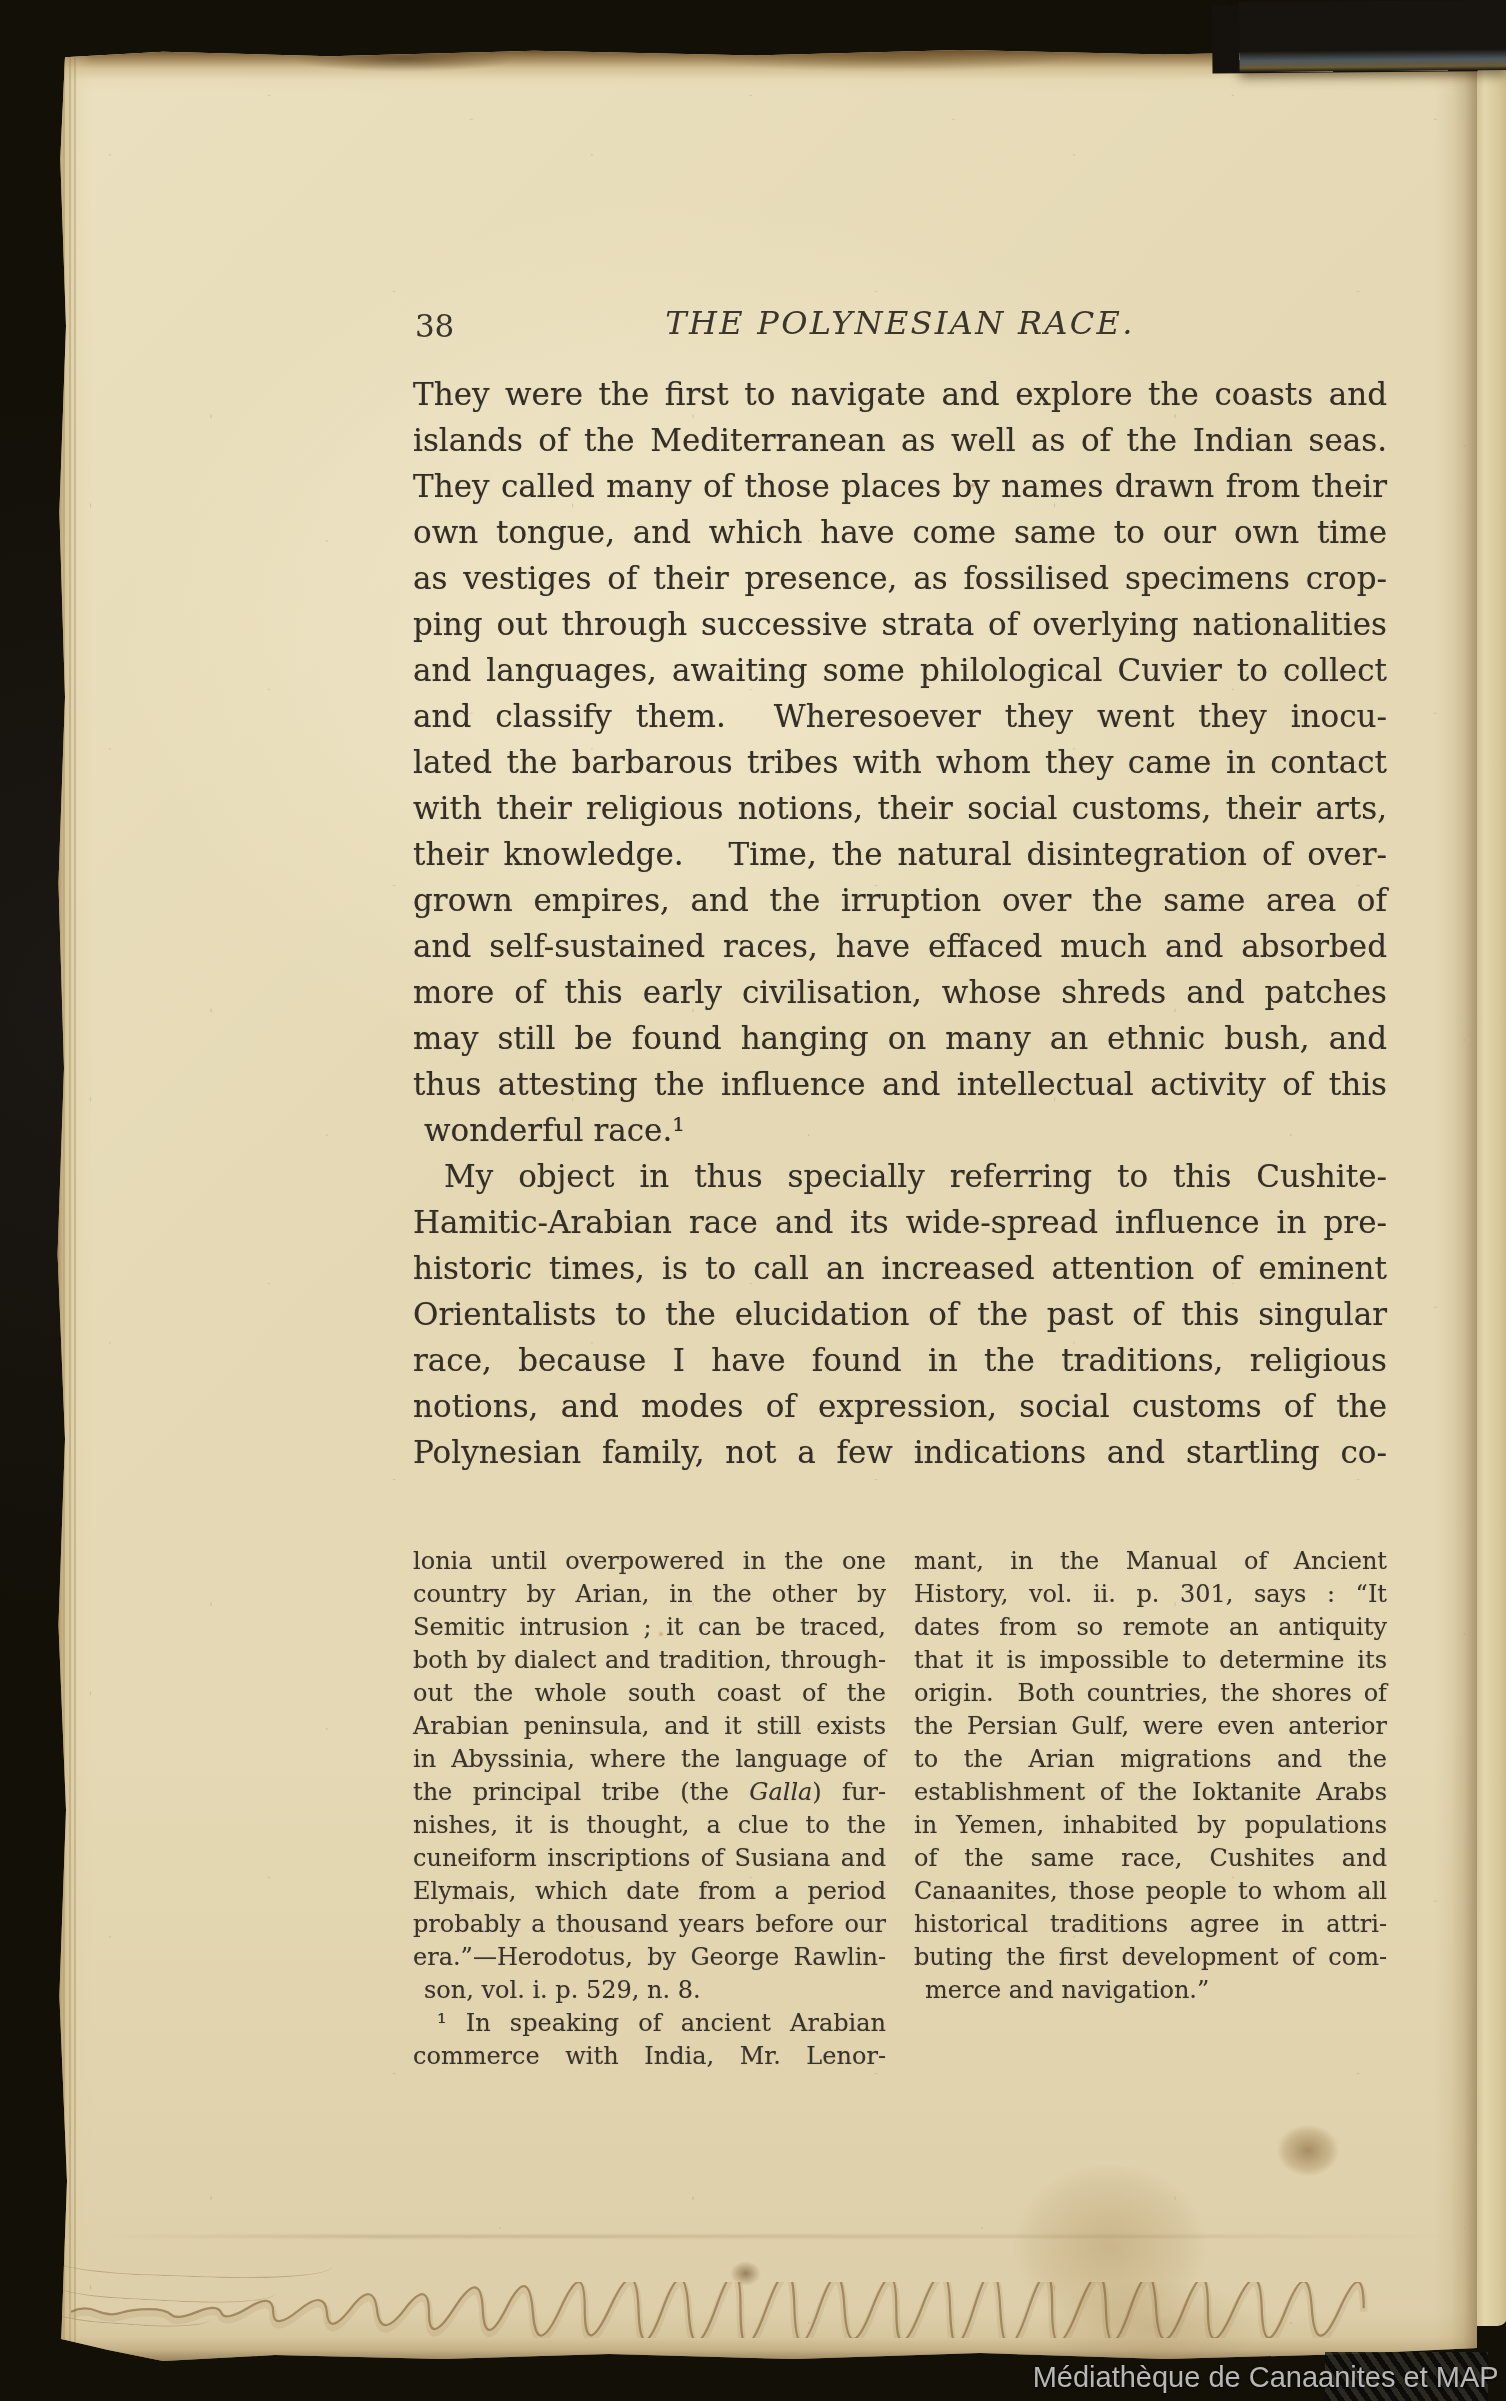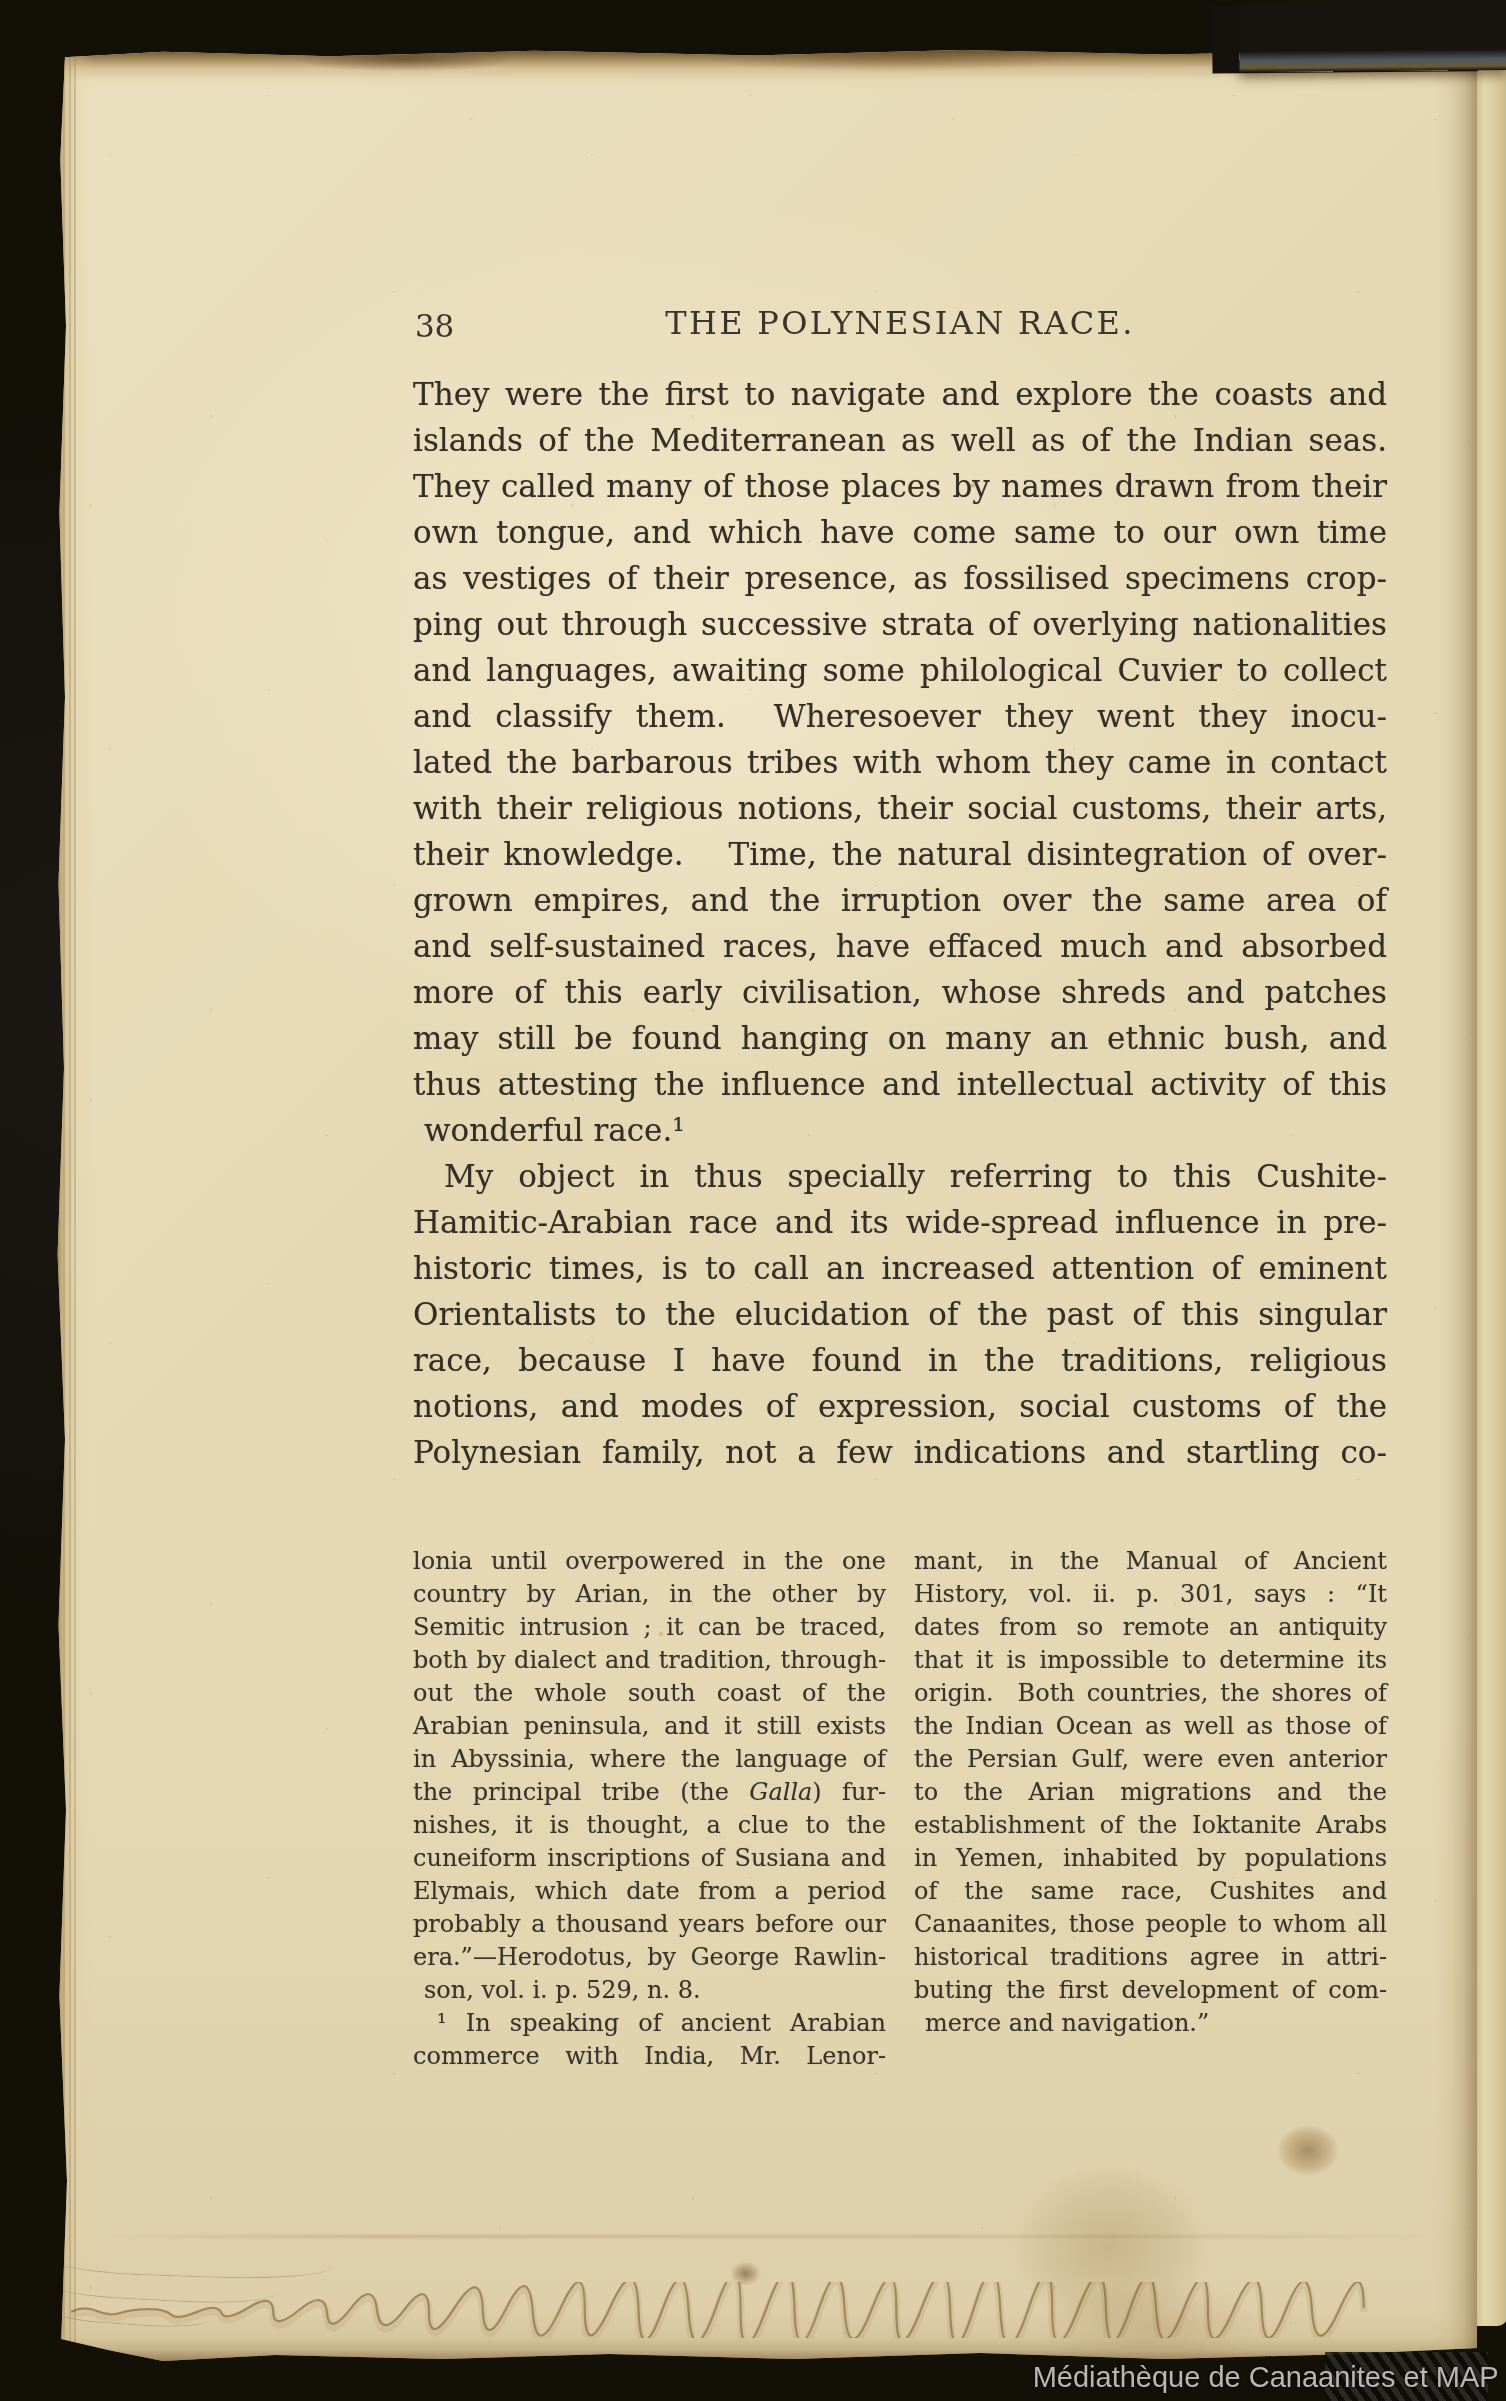--- a/index.html
+++ b/index.html
@@ -44,21 +44,21 @@
       linear-gradient(90deg, rgba(90,66,34,.9) 0, rgba(158,128,78,.8) 5.6px, rgba(199,176,126,.55) 13px, rgba(222,205,160,.3) 24px, rgba(222,205,160,0) 41px),
       repeating-linear-gradient(90deg, rgba(110,82,44,.32) 0 1.9px, rgba(0,0,0,0) 1.9px 5.6px);
     background-size:41px 100%,24px 100%;background-repeat:no-repeat,no-repeat;}
   .edge-bottom{position:absolute;left:0;bottom:0;width:100%;height:50px;pointer-events:none;
     background:linear-gradient(0deg, rgba(108,82,44,.6) 0, rgba(150,122,74,.35) 11px, rgba(190,165,115,.2) 24px, rgba(0,0,0,0) 50px);}
   .gutter{position:absolute;right:0;top:0;width:43px;height:100%;pointer-events:none;
     background:linear-gradient(270deg, rgba(122,96,55,.55) 0, rgba(160,135,88,.35) 13px, rgba(190,168,120,.2) 26px, rgba(0,0,0,0) 43px);}
   
   .header{position:absolute;left:361px;top:256px;width:974px;height:43px;color:#3b352c;}
   .page-number{position:absolute;left:1.9px;top:3.7px;font-size:31px;}
-  .running-title{display:block;text-align:center;font-size:32px;letter-spacing:2.3px;}
+  .running-title{display:block;text-align:center;font-style:italic;font-size:32px;letter-spacing:2.3px;}
   .body-text{position:absolute;left:361px;top:323px;width:974px;font-size:31px;line-height:46px;
     color:#342e26;text-shadow:0 0 0.9px rgba(52,46,38,.35);}
   .para2{margin-top:0;}
   .footnotes{position:absolute;left:361px;top:1497px;width:974px;display:flex;gap:28px;
     font-size:24px;line-height:33px;color:#39332c;text-shadow:0 0 0.9px rgba(52,46,38,.3);}
   .fncol{flex:1 1 0;min-width:0;}
   .line{text-align:justify;text-align-last:justify;white-space:pre-wrap;}
   .line.short{text-align-last:left;margin-left:11px;}
   
   .crease{position:absolute;left:56px;top:2187px;width:1336px;height:2.8px;filter:blur(0.9px);
@@ -179,21 +179,20 @@
           <div class="line short">son, vol. i. p. 529, n. 8.</div>
           <div class="line">  ¹ In speaking of ancient Arabian</div>
           <div class="line">commerce with India, Mr. Lenor-</div>
         </div>
       <div class="fncol">
           <div class="line">mant, in the Manual of Ancient</div>
           <div class="line">History, vol. ii. p. 301, says : “It</div>
           <div class="line">dates from so remote an antiquity</div>
           <div class="line">that it is impossible to determine its</div>
           <div class="line">origin.  Both countries, the shores of</div>
-          <div class="line">the Indian Ocean as well as those of</div>
           <div class="line">the Persian Gulf, were even anterior</div>
           <div class="line">to the Arian migrations and the</div>
           <div class="line">establishment of the Ioktanite Arabs</div>
           <div class="line">in Yemen, inhabited by populations</div>
           <div class="line">of the same race, Cushites and</div>
           <div class="line">Canaanites, those people to whom all</div>
           <div class="line">historical traditions agree in attri-</div>
           <div class="line">buting the first development of com-</div>
           <div class="line short">merce and navigation.”</div>
         </div>

